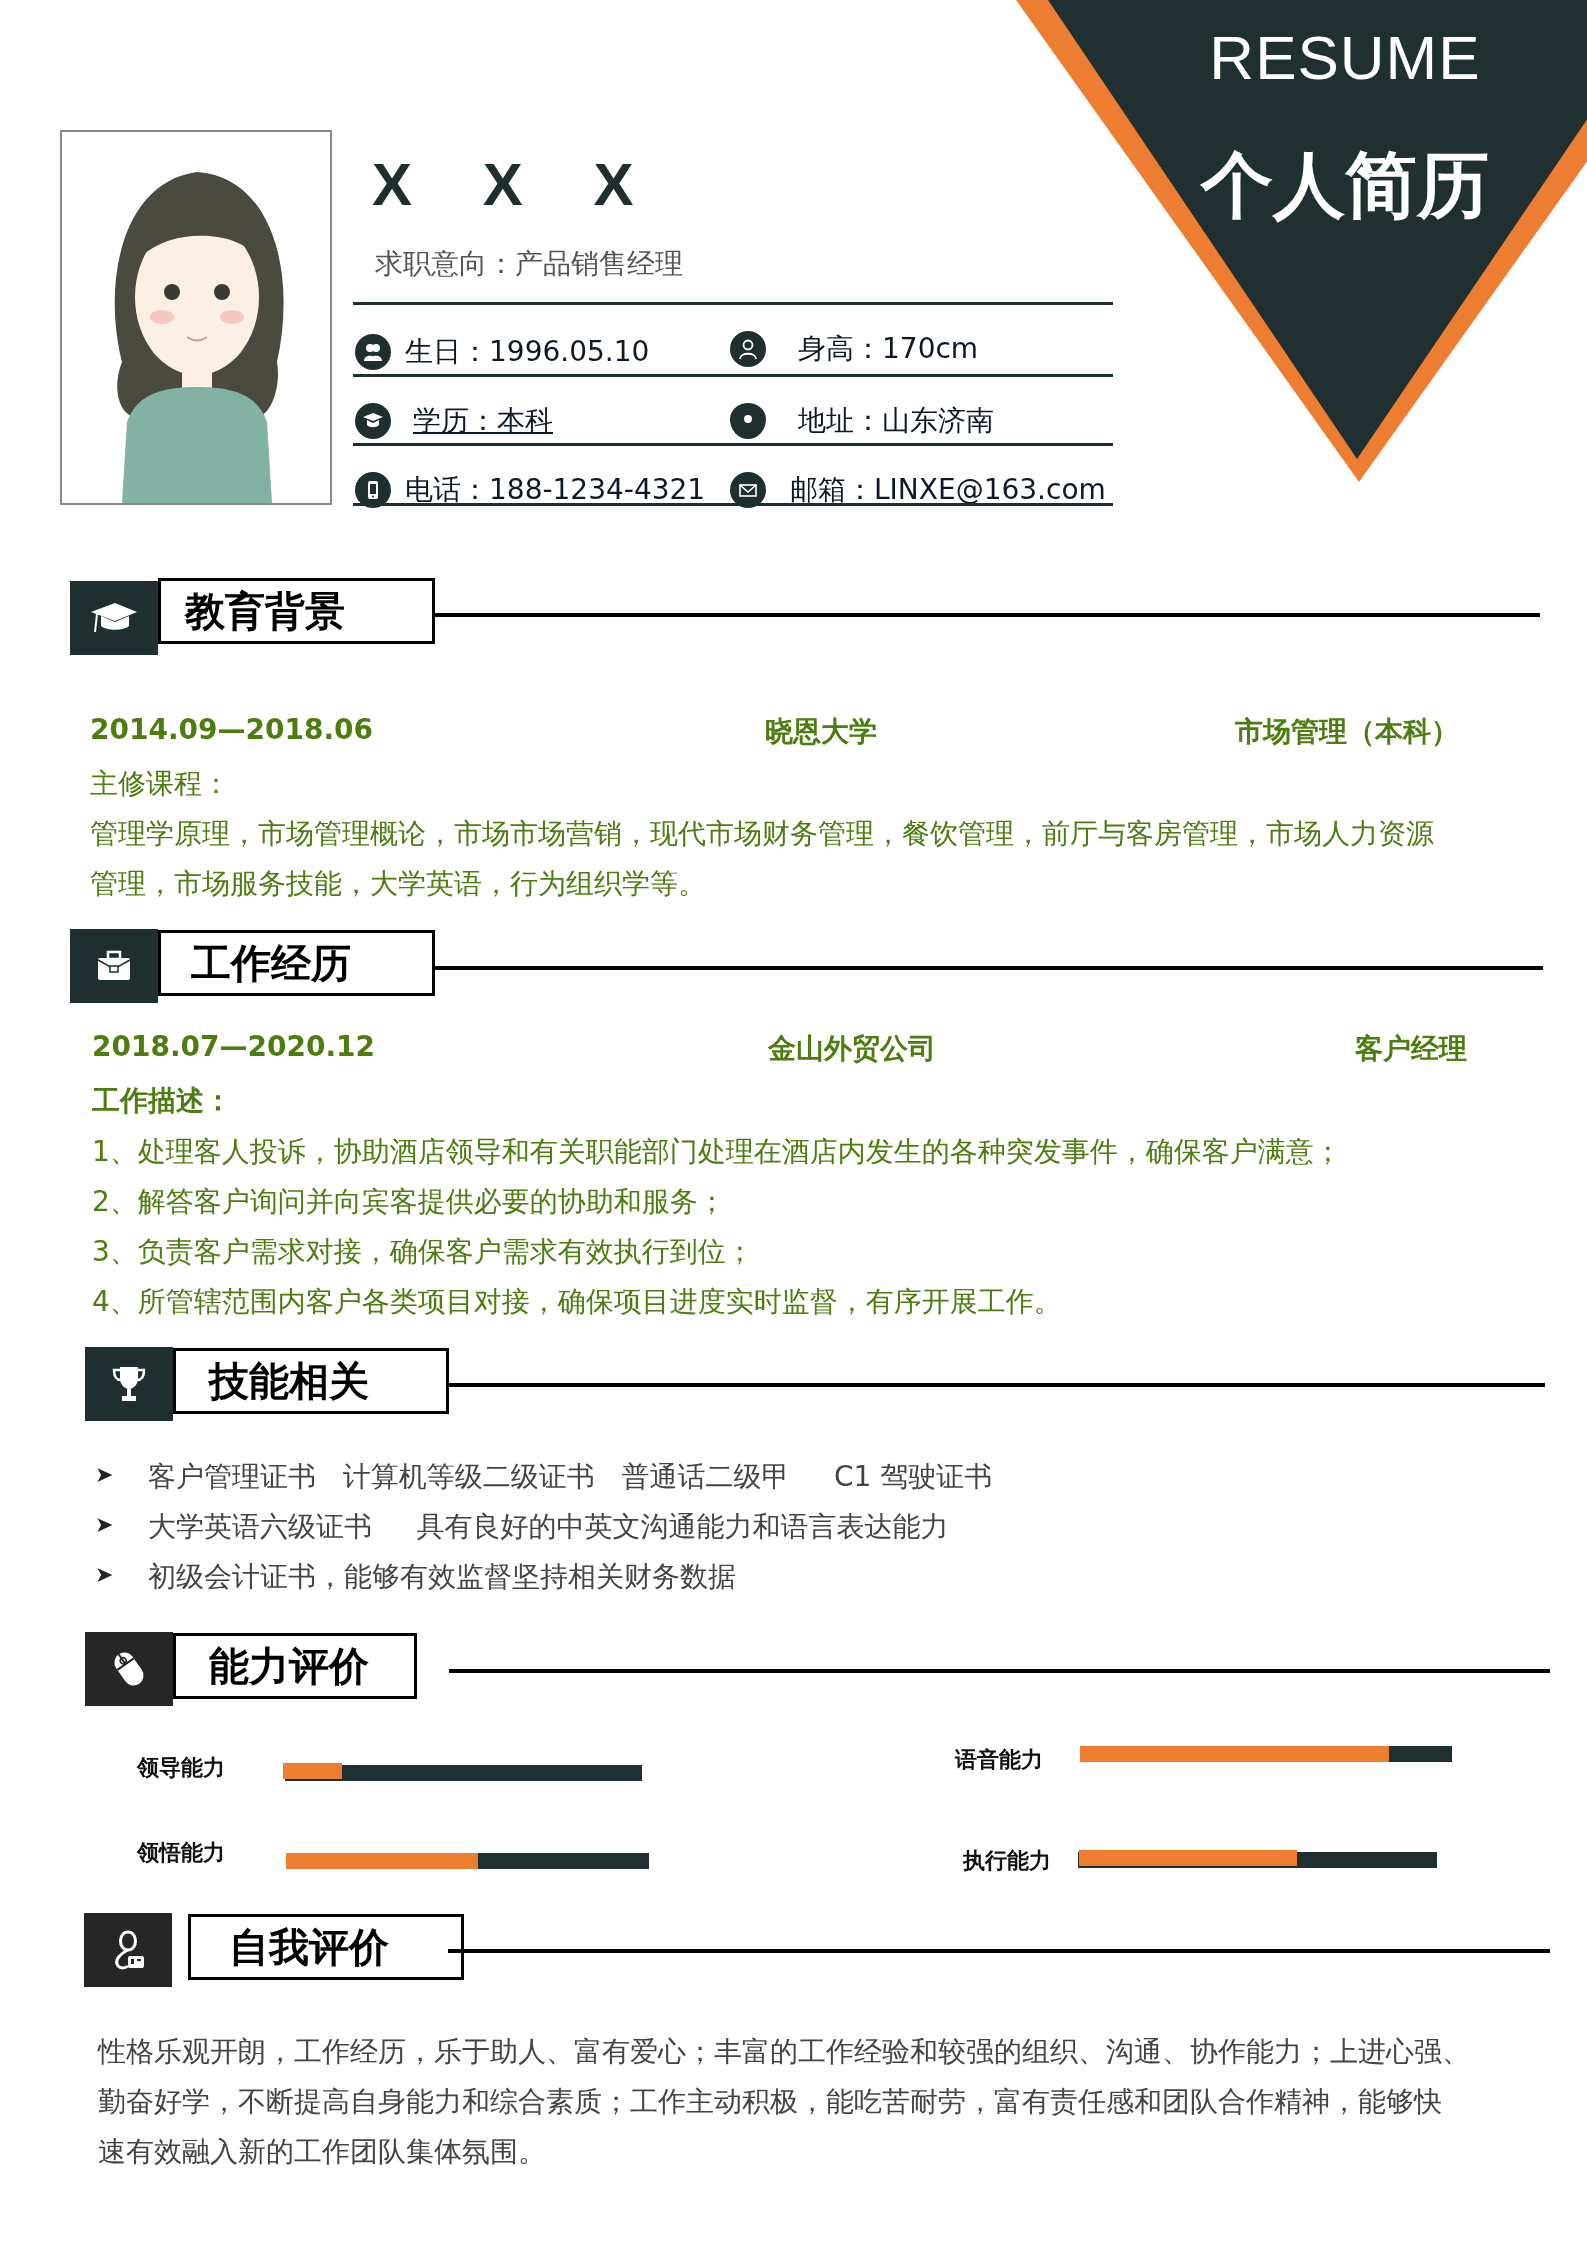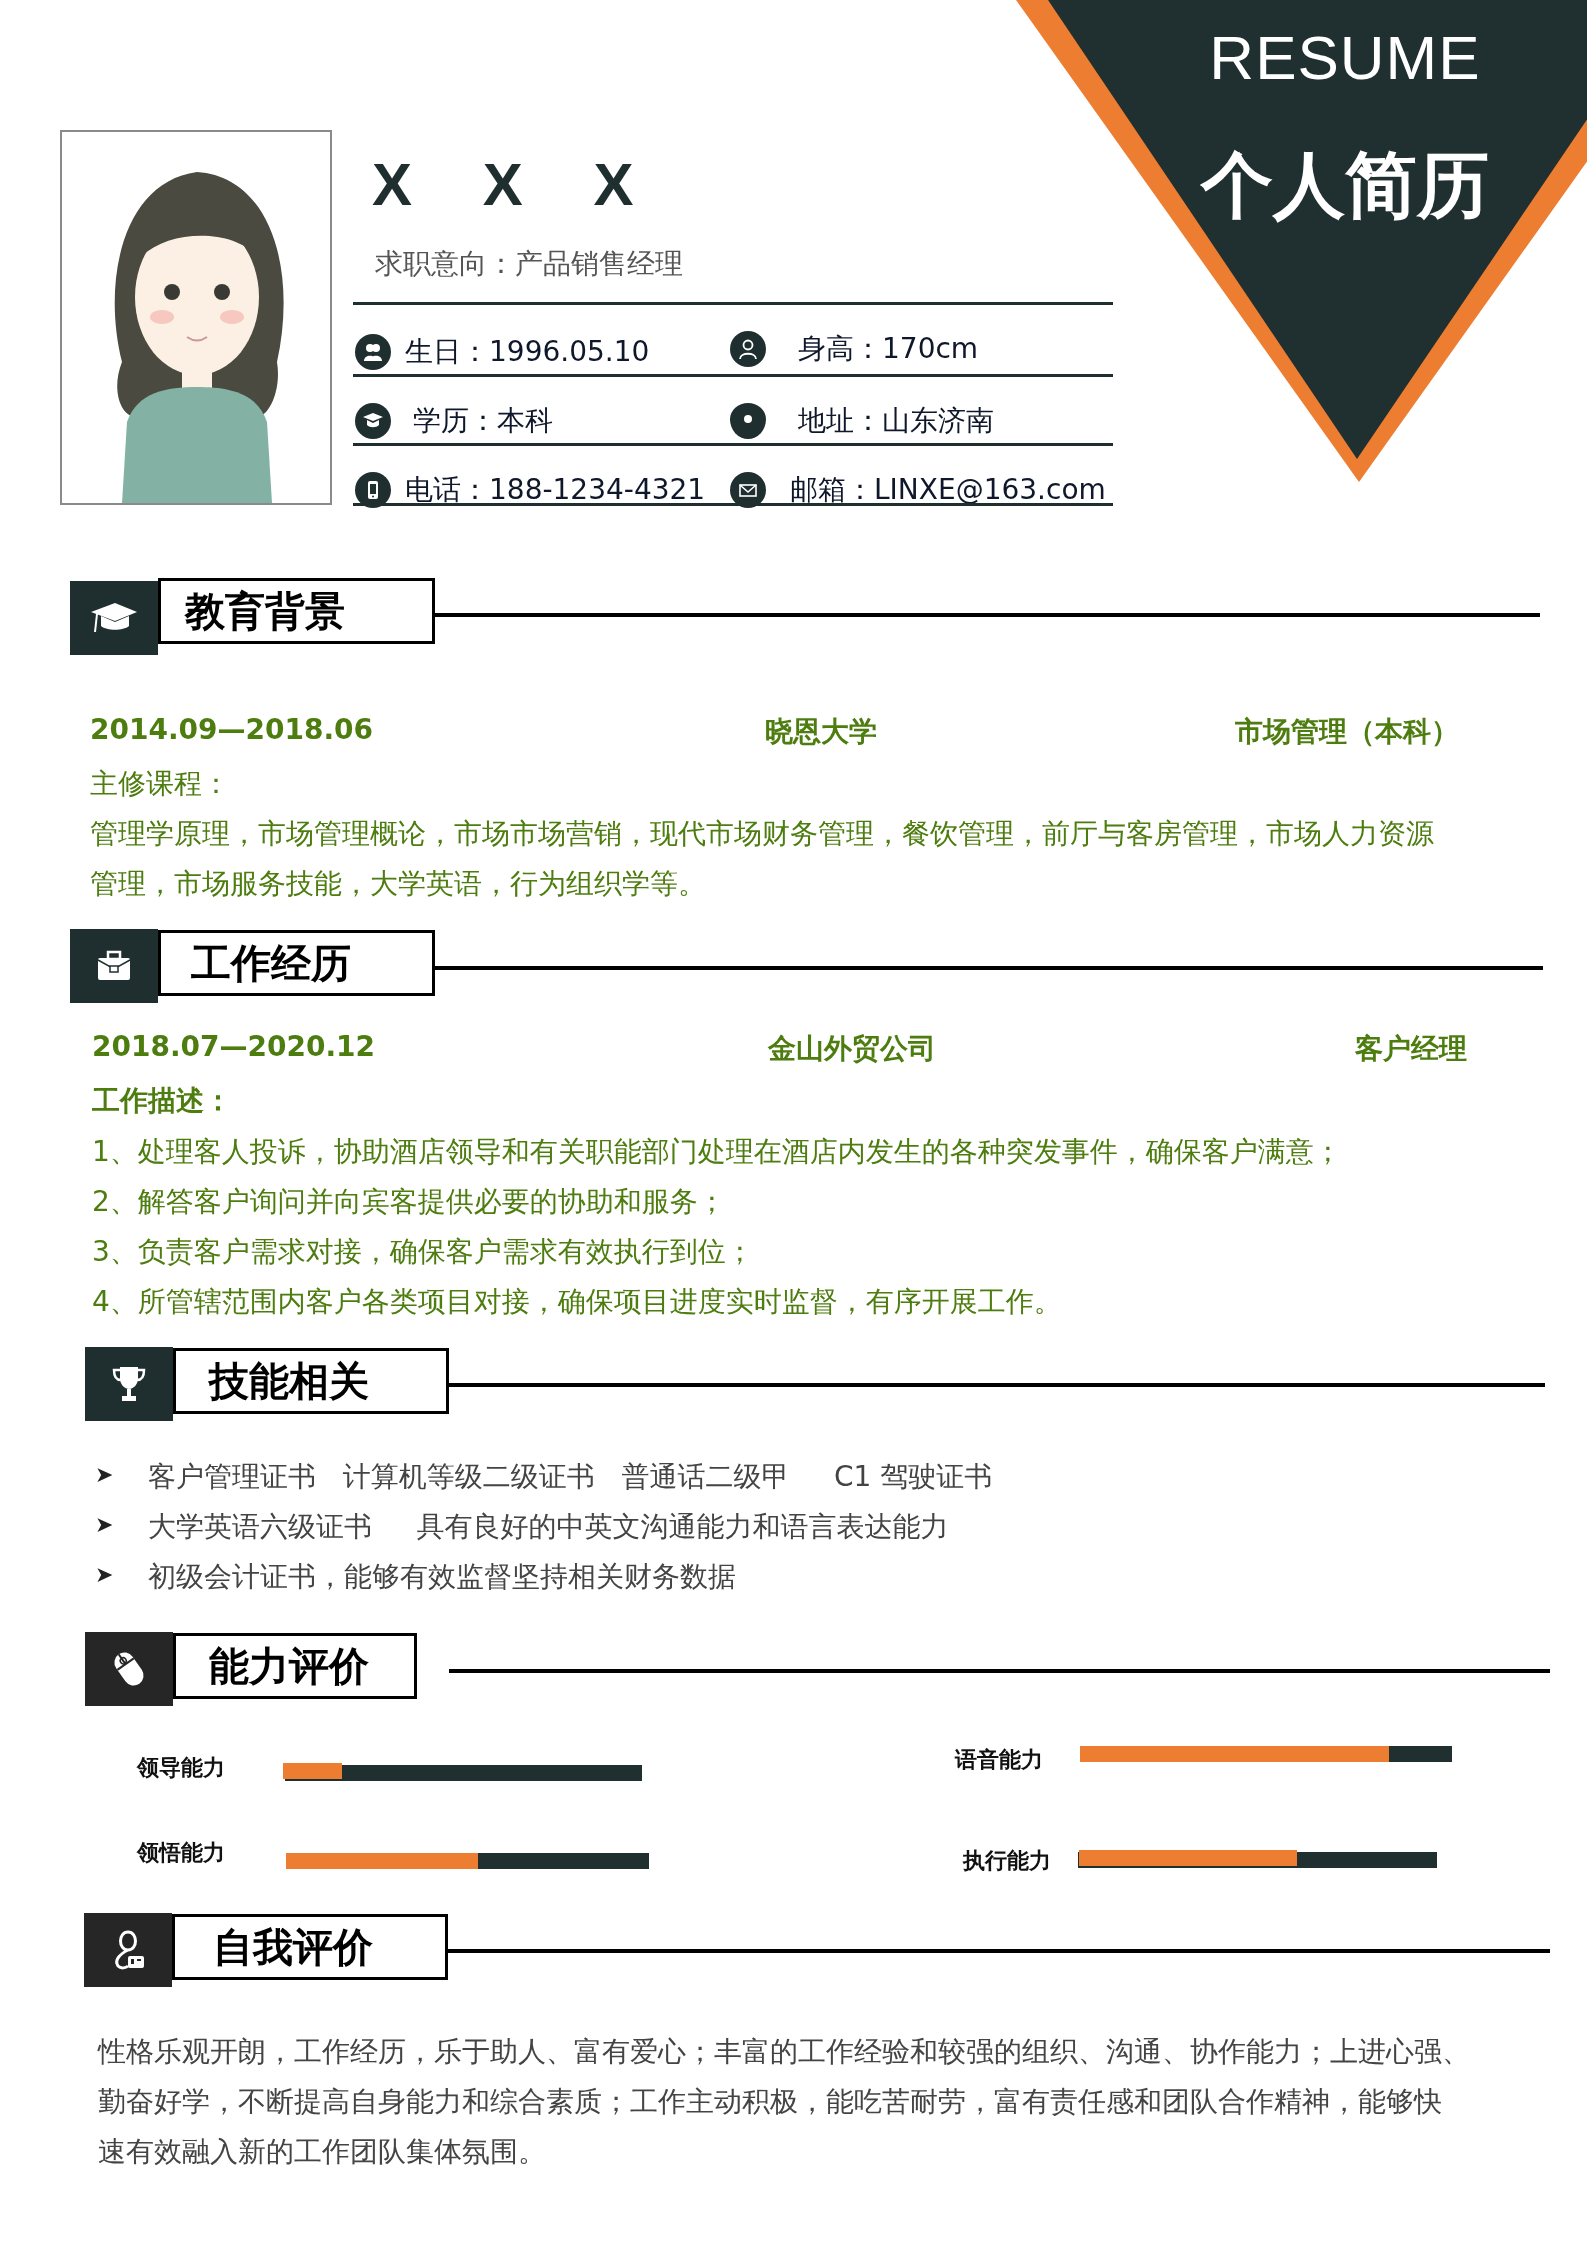--- a/index.html
+++ b/index.html
@@ -73,21 +73,21 @@
   <span class="ic">
     <svg width="22" height="22" viewBox="0 0 22 22">
         <circle cx="11" cy="7" r="4.5" fill="none" stroke="#fff" stroke-width="1.8"></circle>
         <path d="M3,21 C3,14 19,14 19,21" fill="none" stroke="#fff" stroke-width="1.8"></path>
       </svg>
   </span>
   <span style="margin-left:18px">身高：170cm</span>
 </div>
 <div class="hline" style="left:353px; top:374px; width:760px;"></div>
 
-<div class="info" style="left:355px; top:402px;">
+<div class="info" style="left:355px; top:402px;text-decoration:underline;">
   <span class="ic">
     <svg width="22" height="22" viewBox="0 0 22 22">
         <path d="M1,7 L11,3 L21,7 L11,11Z" fill="#fff"></path>
         <path d="M5,10 L5,15 C8,18 14,18 17,15 L17,10 L11,13Z" fill="#fff"></path>
       </svg>
   </span>
   <span style="margin-left:8px">学历：本科</span>
 </div>
 <div class="info" style="left:730px; top:402px;">
   <span class="ic" style="border-radius:50% 50% 50% 50% / 45% 45% 55% 55%;">
@@ -213,20 +213,20 @@
 <div class="bar-fill" style="left:1079px; top:1850px; width:218px;"></div>
 
 <div class="sec-ic" style="left:84px; top:1913px; background:#262626;">
   <svg width="40" height="44" viewBox="0 0 40 44">
       <path d="M20,22 C10,22 10,4 20,4 C30,4 30,22 20,22 C12,26 6,32 10,38 C13,41 18,40 20,38" fill="none" stroke="#fff" stroke-width="3"></path>
       <rect x="20" y="28" width="16" height="12" rx="2" fill="#fff"></rect>
       <rect x="23" y="31" width="3" height="5" fill="#262626"></rect>
       <rect x="29" y="31" width="4" height="2" fill="#262626"></rect>
     </svg>
 </div>
-<div class="sec-box" style="left:172px; top:1914px; width:276px; padding-left:38px;">
+<div class="sec-box" style="left:188px; top:1914px; width:276px; padding-left:38px;">
   <span>自我评价</span>
 </div>
 <div class="sec-line" style="left:448px; top:1949px; width:1102px;"></div>
 
 <div class="txt gray" style="left:98px; top:2033px;">性格乐观开朗，工作经历，乐于助人、富有爱心；丰富的工作经验和较强的组织、沟通、协作能力；上进心强、</div>
 <div class="txt gray" style="left:98px; top:2083px;">勤奋好学，不断提高自身能力和综合素质；工作主动积极，能吃苦耐劳，富有责任感和团队合作精神，能够快</div>
 <div class="txt gray" style="left:98px; top:2133px;">速有效融入新的工作团队集体氛围。</div>
 
 </body></html>

